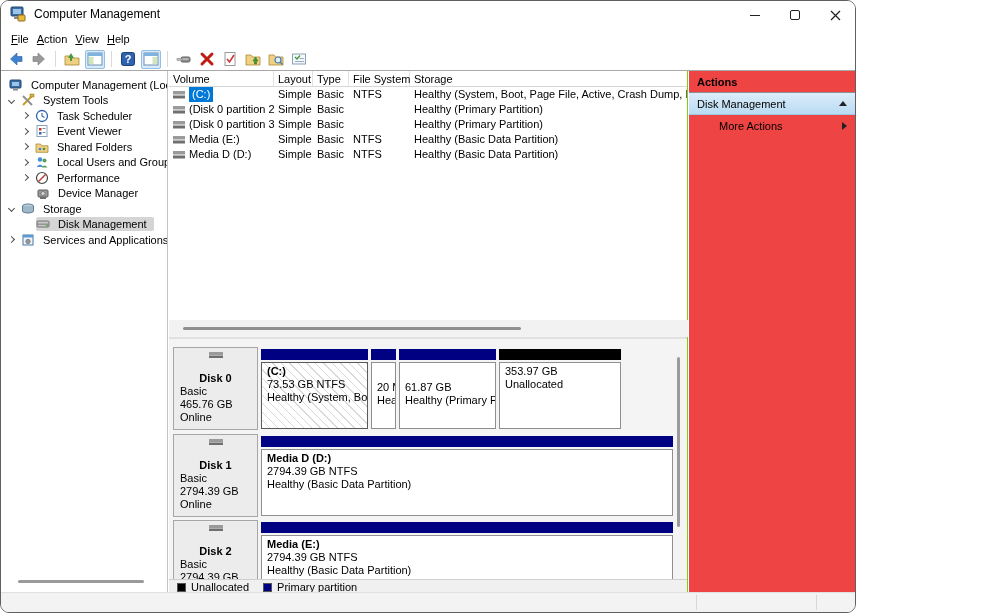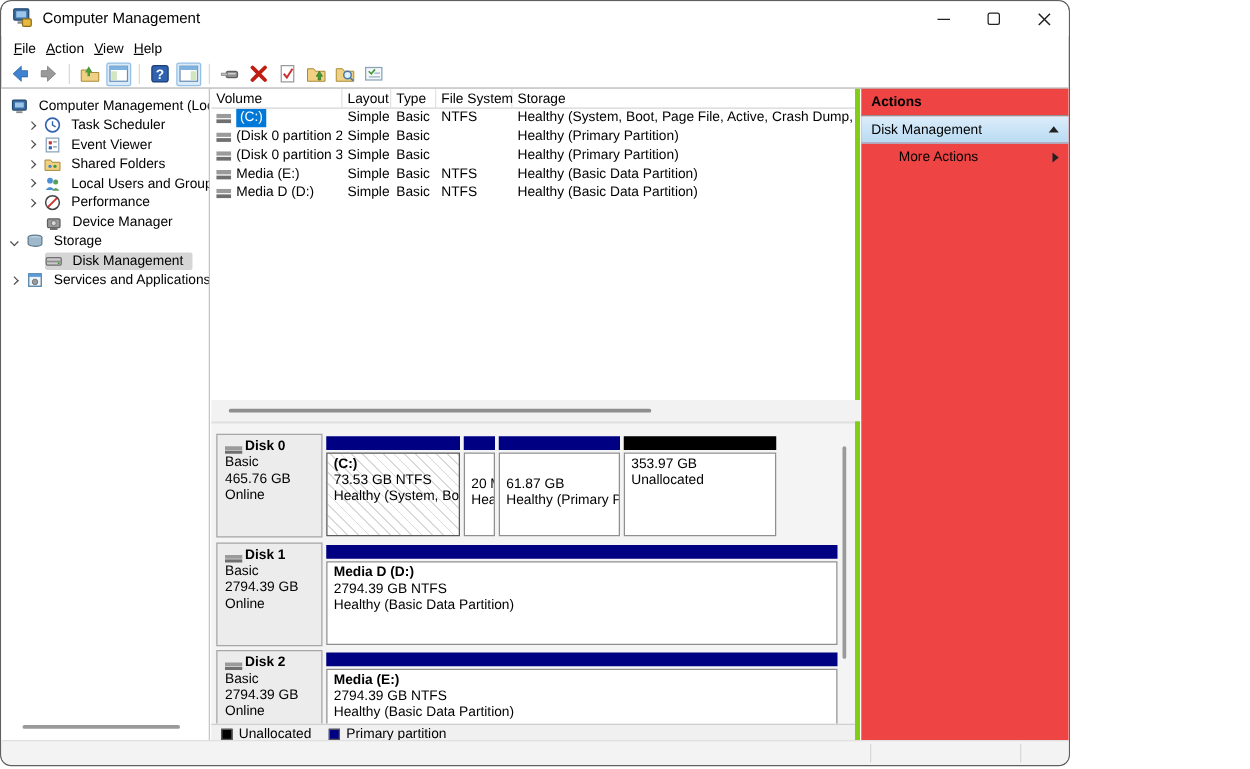--- a/index.html
+++ b/index.html
@@ -38,42 +38,42 @@
   .trow.sel .lab-wrap { background:#d5d5d5; border-radius:2px; padding:0 4px 0 0; display:flex; align-items:center; }
   .lvl0 { padding-left:8px; } .lvl1 { padding-left:8px; } .lvl2 { padding-left:22px; }
   .chev { width:5px; height:5px; border-right:1.3px solid #4d4d4d; border-bottom:1.3px solid #4d4d4d; display:inline-block; flex:none; margin-right:7px; }
   .chev.down { transform:rotate(45deg); }
   .chev.right { transform:rotate(-45deg); }
   .chev-pad { width:13px; flex:none; }
   .ticon { width:14px; height:14px; flex:none; margin-right:5px; }
   .tree-hthumb { position:absolute; left:17px; bottom:10px; width:126px; height:3px; background:#9a9a9a; border-radius:2px; }
 
   
-  .middle { position:absolute; left:168px; top:0; width:519px; height:100%; background:#fff; border-right:4px solid #84cc16; }
+  .middle { position:absolute; left:168px; top:0; width:519px; height:100%; background:#fff; border-right:1px solid #84cc16; }
 
   
   .vlist { position:absolute; left:0; top:0; width:100%; height:249px; overflow:hidden; }
   .vhead, .vrow { display:flex; height:16px; line-height:16px; white-space:nowrap; }
   .vrow { height:15px; line-height:15px; }
   .c-vol { width:105px; } .c-lay { width:39px; } .c-typ { width:36px; } .c-fs { width:61px; } .c-st { flex:1; overflow:hidden; }
   .vhead > div { border-right:1px solid #e2e2e2; border-bottom:1px solid #d6d6d6; padding:0 4px; }
   .vhead > .c-st { border-right:none; }
   .vrow > div { padding:0 4px; overflow:hidden; }
   .vrow .volcell { display:flex; align-items:center; gap:4px; padding-left:4px; }
   .volsel { background:#0078d7; color:#fff; padding:0 3px; }
   .hscroll { position:absolute; left:0; top:249px; width:503px; height:17px; background:#f2f2f2; }
   .hthumb { position:absolute; left:14px; top:7px; width:338px; height:3px; background:#8f8f8f; border-radius:2px; }
   .scroll-corner { position:absolute; left:503px; top:249px; width:16px; height:17px; background:#f2f2f2; }
   .pane-divider { position:absolute; left:0; top:266px; width:100%; height:2px; background:#e0e0e0; }
 
   
   .diskpane { position:absolute; left:0; top:268px; width:100%; height:240px; background:#f4f4f4; overflow:hidden; }
   .dblock { position:absolute; left:4px; right:14px; height:83px; }
   .dinfo { position:absolute; left:0; top:0; width:85px; height:100%; background:#ececec; border:1px solid #a6a6a6; padding:3px 6px; line-height:13px; }
-  .dname { font-weight:bold; display:flex; align-items:flex-end; gap:2px; }
+  .dname { font-weight:bold; display:flex; align-items:center; gap:13px;flex-direction:column; }
   .parts { position:absolute; left:88px; top:0; right:0; height:100%; }
   .part { position:absolute; top:0; height:100%; }
   .pbar { position:absolute; left:0; right:0; top:2px; height:11px; }
   .pbar.primary { background:#000082; }
   .pbar.unalloc { background:#000000; }
   .pbody { position:absolute; left:0; right:0; top:15px; bottom:1px; background:#fff; border:1px solid #8f8f8f; padding:2px 5px; line-height:13px; overflow:hidden; white-space:nowrap; }
   .pbody.hatch { background:repeating-linear-gradient(45deg,#ffffff 0 5px,#d9d9d9 5px 6px); border-color:#5a5a5a; }
   .plabel { font-weight:bold; }
   .vthumb { position:absolute; right:7px; top:18px; width:3px; height:170px; background:#9a9a9a; border-radius:2px; }
 
@@ -223,20 +223,29 @@
 
       <div class="trow lvl0">
         <svg class="ticon">
             <rect x="1" y="2" width="11" height="8" rx="1" fill="#3a6ea5" stroke="#24466b"></rect>
             <rect x="3" y="4" width="7" height="4" fill="#9cc3e8"></rect>
             <rect x="4" y="11" width="5" height="1.5" fill="#8a8a8a"></rect>
           </svg>
         <span class="lab">Computer Management (Local)</span>
       </div>
 
+      <div class="trow lvl1">
+        <span class="chev down"></span>
+        <svg class="ticon">
+            <path d="M2 12 L11 3" stroke="#c99b1f" stroke-width="2"></path>
+            <path d="M2 3 L11 12" stroke="#8f8f8f" stroke-width="2"></path>
+            <rect x="9" y="1" width="4" height="3" fill="#d9b23c" stroke="#8a6d1f" stroke-width="0.5"></rect>
+          </svg>
+        <span class="lab">System Tools</span>
+      </div>
 
       <div class="trow lvl2">
         <span class="chev right"></span>
         <svg class="ticon">
             <circle cx="7" cy="7" r="5.5" fill="#fff" stroke="#2f63b0" stroke-width="1.3"></circle>
             <path d="M7 4 V7 L9.5 8.5" stroke="#2f63b0" stroke-width="1.1" fill="none"></path>
           </svg>
         <span class="lab">Task Scheduler</span>
       </div>
 

